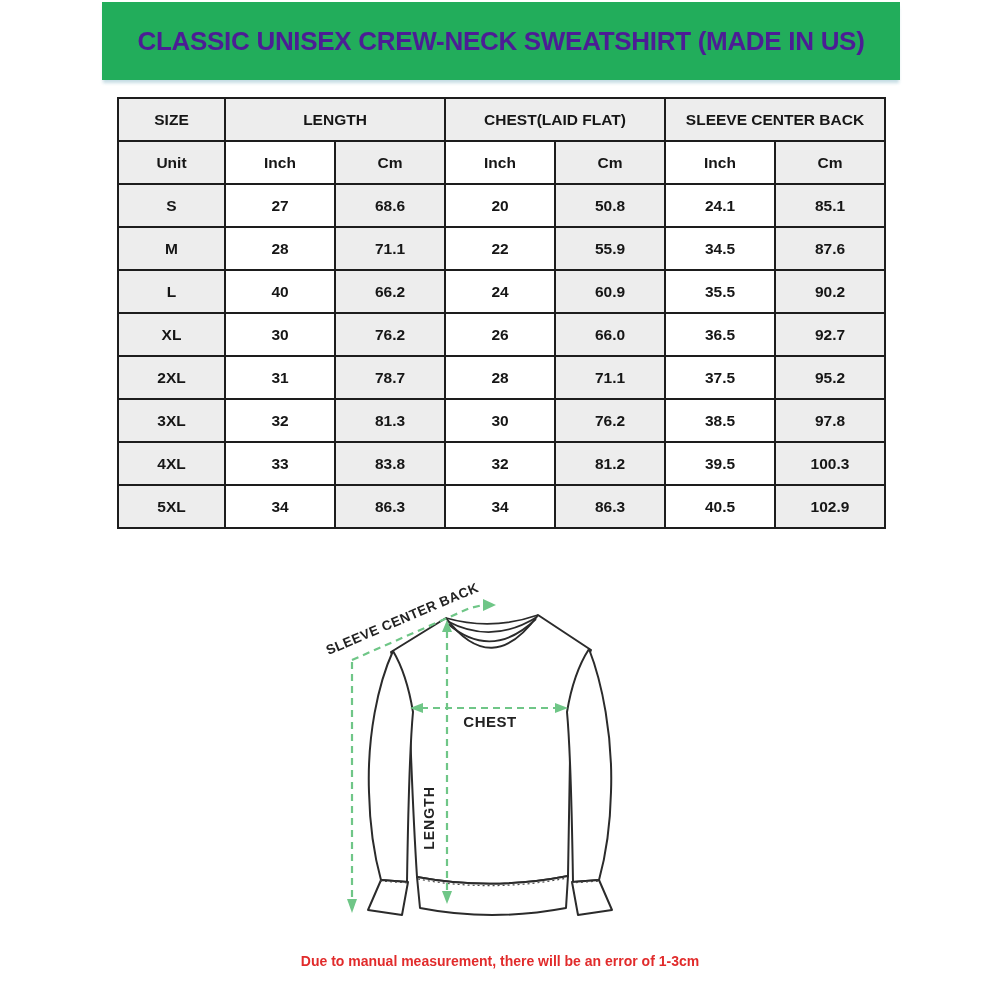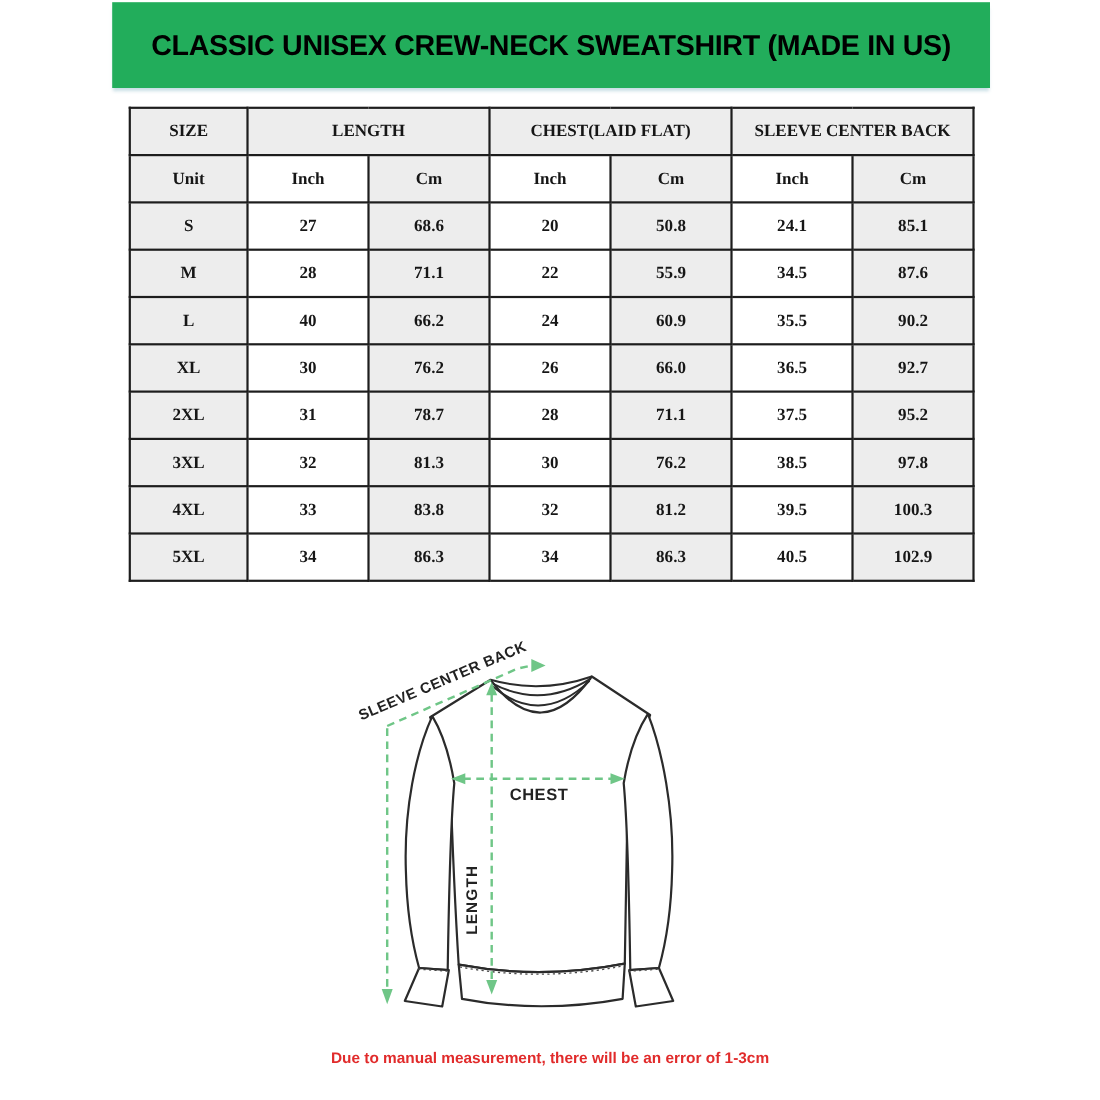--- a/index.html
+++ b/index.html
@@ -8,27 +8,27 @@
     font-family:"Liberation Sans",sans-serif;color:#141414;
   }
   
   #banner{
     position:absolute;left:102px;top:2px;width:798px;height:78px;
     background:#22ad5b;
     box-shadow:0 4px 3px -1px rgba(168,203,213,.65);
     display:flex;align-items:center;justify-content:center;
   }
   #banner .title{
-    color:#000000;font-weight:bold;font-size:26px;letter-spacing:-.3px;
+    color:#4c1d95;font-weight:bold;font-size:26px;letter-spacing:-.3px;
     white-space:nowrap;
   }
   
   #size-table{
     position:absolute;left:117px;top:97px;width:767px;
-    border-collapse:collapse;table-layout:fixed;font-family:Liberation Serif, serif;
+    border-collapse:collapse;table-layout:fixed;
   }
   #size-table td,#size-table th{
     border:2px solid #1d1d1d;height:41px;padding:0;
     text-align:center;vertical-align:middle;
     font-weight:bold;font-size:15.5px;color:#161616;
   }
   #size-table th{font-size:15.5px;}
   .g{background:#ededed;}
   .w{background:#ffffff;margin-top:36px;}
   

